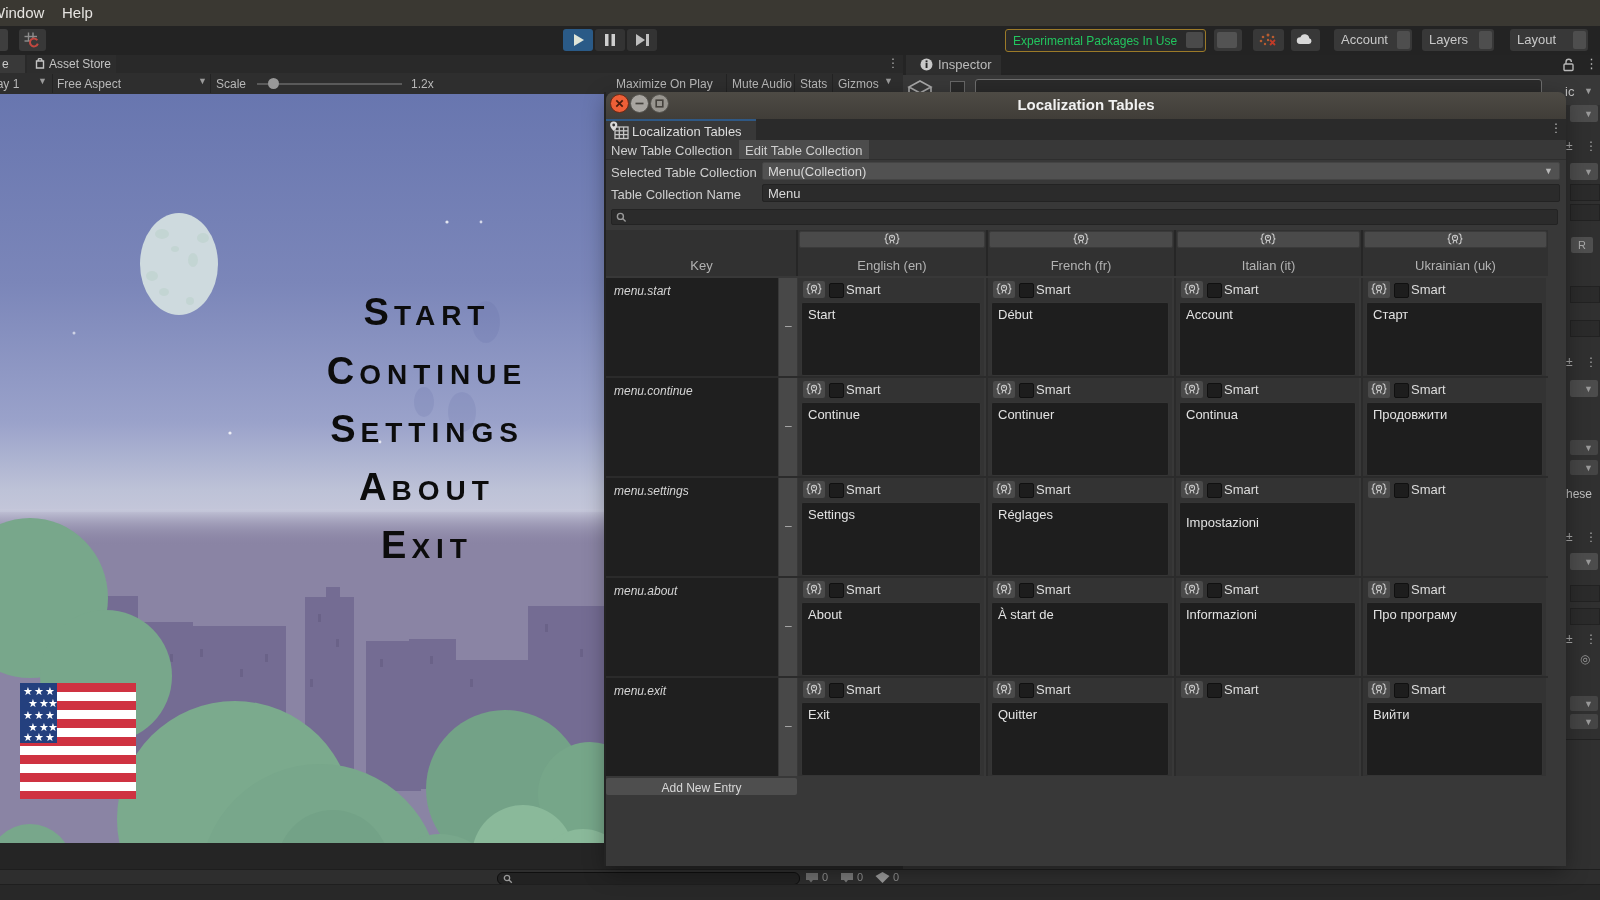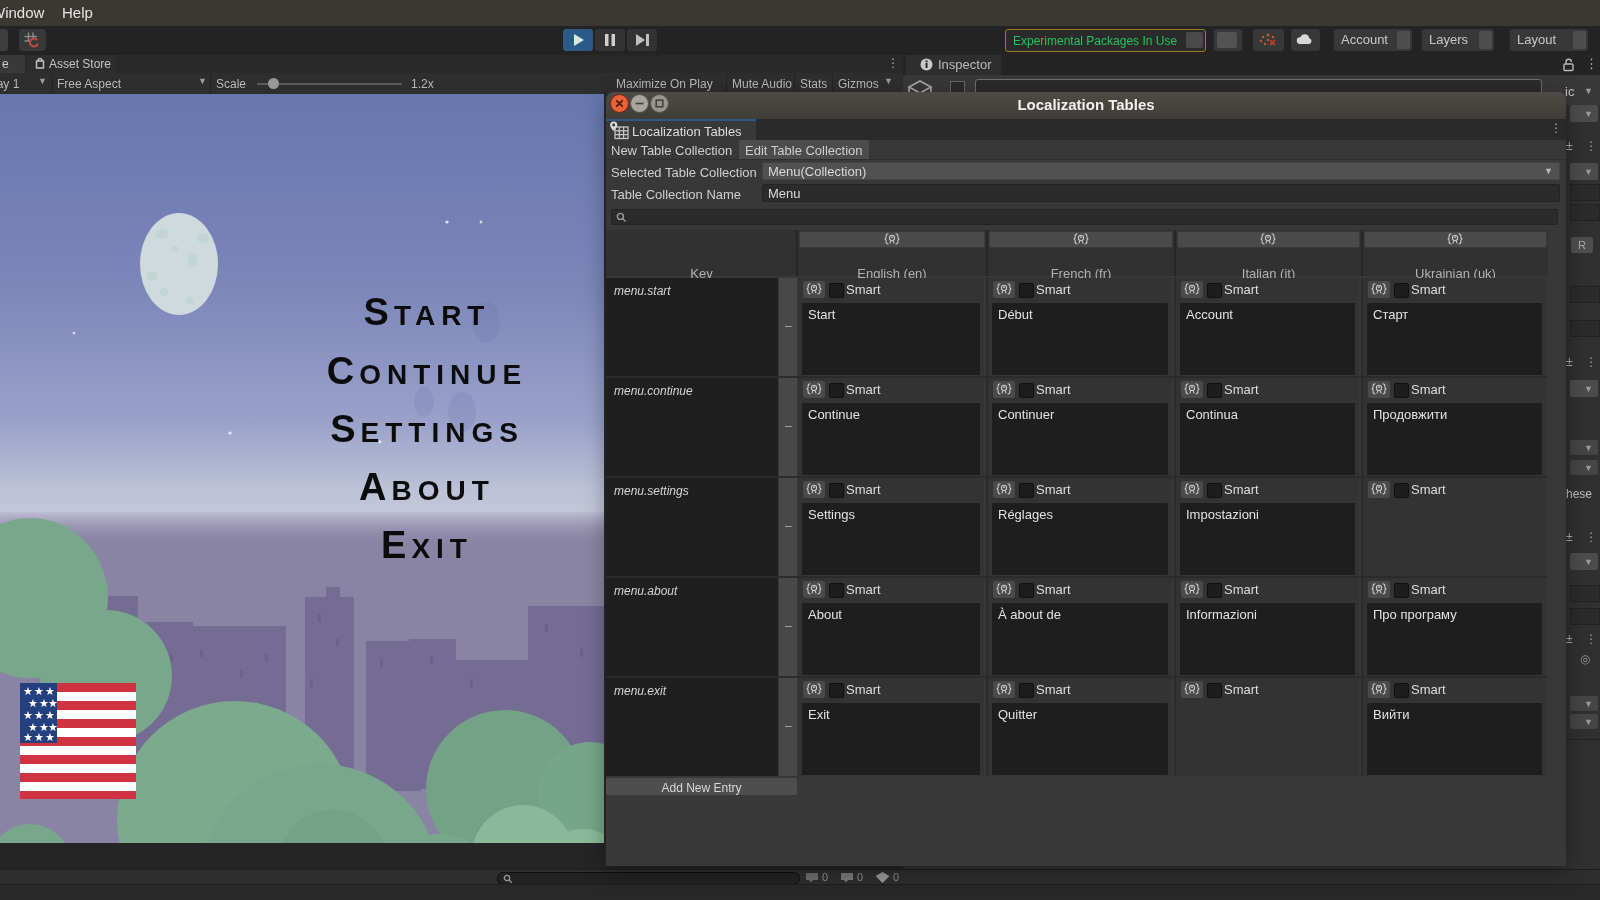--- a/index.html
+++ b/index.html
@@ -36,21 +36,21 @@
   .wbtn{position:absolute;top:2px;width:17px;height:17px;border-radius:50%;}
   .lbl{position:absolute;font-size:13px;color:#cfcfcf;}
   .field{position:absolute;background:#2b2b2b;border:1px solid #232323;border-radius:2px;}
   .drop{position:absolute;background:#515151;border:1px solid #444;border-radius:2px;}
   .smart{font-size:13px;color:#dddddd;}
   .cell-txt{position:absolute;background:#1e1e1e;border:1px solid #353535;border-radius:2px;
             color:#e2e2e2;font-size:13px;}
   .keycell{position:absolute;background:#1f1f1f;color:#d6d6d6;font-size:12px;font-style:italic;}
   .minus{position:absolute;background:#484848;color:#b0b0b0;text-align:center;}
   .hdrbtn{position:absolute;background:#4a4a4a;border:1px solid #3a3a3a;border-radius:2px;}
-  .hdrlbl{position:absolute;color:#b2b2b2;font-size:13px;text-align:center;margin-top:8px;}
+  .hdrlbl{position:absolute;color:#b2b2b2;font-size:13px;text-align:center;}
   .chk{position:absolute;width:13px;height:13px;background:#1d1d1d;border:1px solid #101010;border-radius:2px;}
 </style>
 </head>
 <body>
 
 <div id="menubar" class="abs">
   <span style="left:-9px;">Window</span>
     <span style="left:62px;">Help</span>
 </div>
 
@@ -683,21 +683,21 @@
               <path d="M7.4 2.8 q-2.3 0.1 -2.3 2.2 v1.3 q0 1.4 -1.4 1.6 q1.4 0.2 1.4 1.6 v1.3 q0 2.1 2.3 2.2"></path>
               <path d="M14.6 2.8 q2.3 0.1 2.3 2.2 v1.3 q0 1.4 1.4 1.6 q-1.4 0.2 -1.4 1.6 v1.3 q0 2.1 -2.3 2.2"></path>
               <circle cx="11" cy="6.9" r="2.6"></circle>
             </g>
             <circle cx="11" cy="6.2" r="0.9" fill="#c9c9c9"></circle>
             <path d="M9.8 10 l-0.9 2.4 M12.2 10 l0.9 2.4" stroke="#c9c9c9" stroke-width="1.1" fill="none"></path>
           </svg></div>
         <div class="chk" style="left:31px;top:5px;"></div>
         <span class="smart" style="position:absolute;left:48px;top:4px;">Smart</span>
         <div class="cell-txt" style="left:3px;top:24px;width:175px;height:72px;">
-          <span style="position:absolute;left:6px;top:4px;text-align:center;">Impostazioni</span>
+          <span style="position:absolute;left:6px;top:12px;text-align:center;">Impostazioni</span>
         </div>
       </div>
     <div style="position:absolute;left:757px;top:359px;width:183px;height:98px;background:#333333;">
         <div style="position:absolute;left:5px;top:3px;width:22px;height:17px;background:#4a4a4a;border-radius:2px;"><svg width="22" height="17" viewBox="0 0 22 17">
             <g fill="none" stroke="#c9c9c9" stroke-width="1.1">
               <path d="M7.4 2.8 q-2.3 0.1 -2.3 2.2 v1.3 q0 1.4 -1.4 1.6 q1.4 0.2 1.4 1.6 v1.3 q0 2.1 2.3 2.2"></path>
               <path d="M14.6 2.8 q2.3 0.1 2.3 2.2 v1.3 q0 1.4 1.4 1.6 q-1.4 0.2 -1.4 1.6 v1.3 q0 2.1 -2.3 2.2"></path>
               <circle cx="11" cy="6.9" r="2.6"></circle>
             </g>
             <circle cx="11" cy="6.2" r="0.9" fill="#c9c9c9"></circle>
@@ -735,21 +735,21 @@
               <path d="M7.4 2.8 q-2.3 0.1 -2.3 2.2 v1.3 q0 1.4 -1.4 1.6 q1.4 0.2 1.4 1.6 v1.3 q0 2.1 2.3 2.2"></path>
               <path d="M14.6 2.8 q2.3 0.1 2.3 2.2 v1.3 q0 1.4 1.4 1.6 q-1.4 0.2 -1.4 1.6 v1.3 q0 2.1 -2.3 2.2"></path>
               <circle cx="11" cy="6.9" r="2.6"></circle>
             </g>
             <circle cx="11" cy="6.2" r="0.9" fill="#c9c9c9"></circle>
             <path d="M9.8 10 l-0.9 2.4 M12.2 10 l0.9 2.4" stroke="#c9c9c9" stroke-width="1.1" fill="none"></path>
           </svg></div>
         <div class="chk" style="left:31px;top:5px;"></div>
         <span class="smart" style="position:absolute;left:48px;top:4px;">Smart</span>
         <div class="cell-txt" style="left:3px;top:24px;width:176px;height:72px;">
-          <span style="position:absolute;left:6px;top:4px;">À about de</span>
+          <span style="position:absolute;left:6px;top:4px;">À start de</span>
         </div>
       </div>
     <div style="position:absolute;left:570px;top:459px;width:183px;height:98px;background:#333333;">
         <div style="position:absolute;left:5px;top:3px;width:22px;height:17px;background:#4a4a4a;border-radius:2px;"><svg width="22" height="17" viewBox="0 0 22 17">
             <g fill="none" stroke="#c9c9c9" stroke-width="1.1">
               <path d="M7.4 2.8 q-2.3 0.1 -2.3 2.2 v1.3 q0 1.4 -1.4 1.6 q1.4 0.2 1.4 1.6 v1.3 q0 2.1 2.3 2.2"></path>
               <path d="M14.6 2.8 q2.3 0.1 2.3 2.2 v1.3 q0 1.4 1.4 1.6 q-1.4 0.2 -1.4 1.6 v1.3 q0 2.1 -2.3 2.2"></path>
               <circle cx="11" cy="6.9" r="2.6"></circle>
             </g>
             <circle cx="11" cy="6.2" r="0.9" fill="#c9c9c9"></circle>

